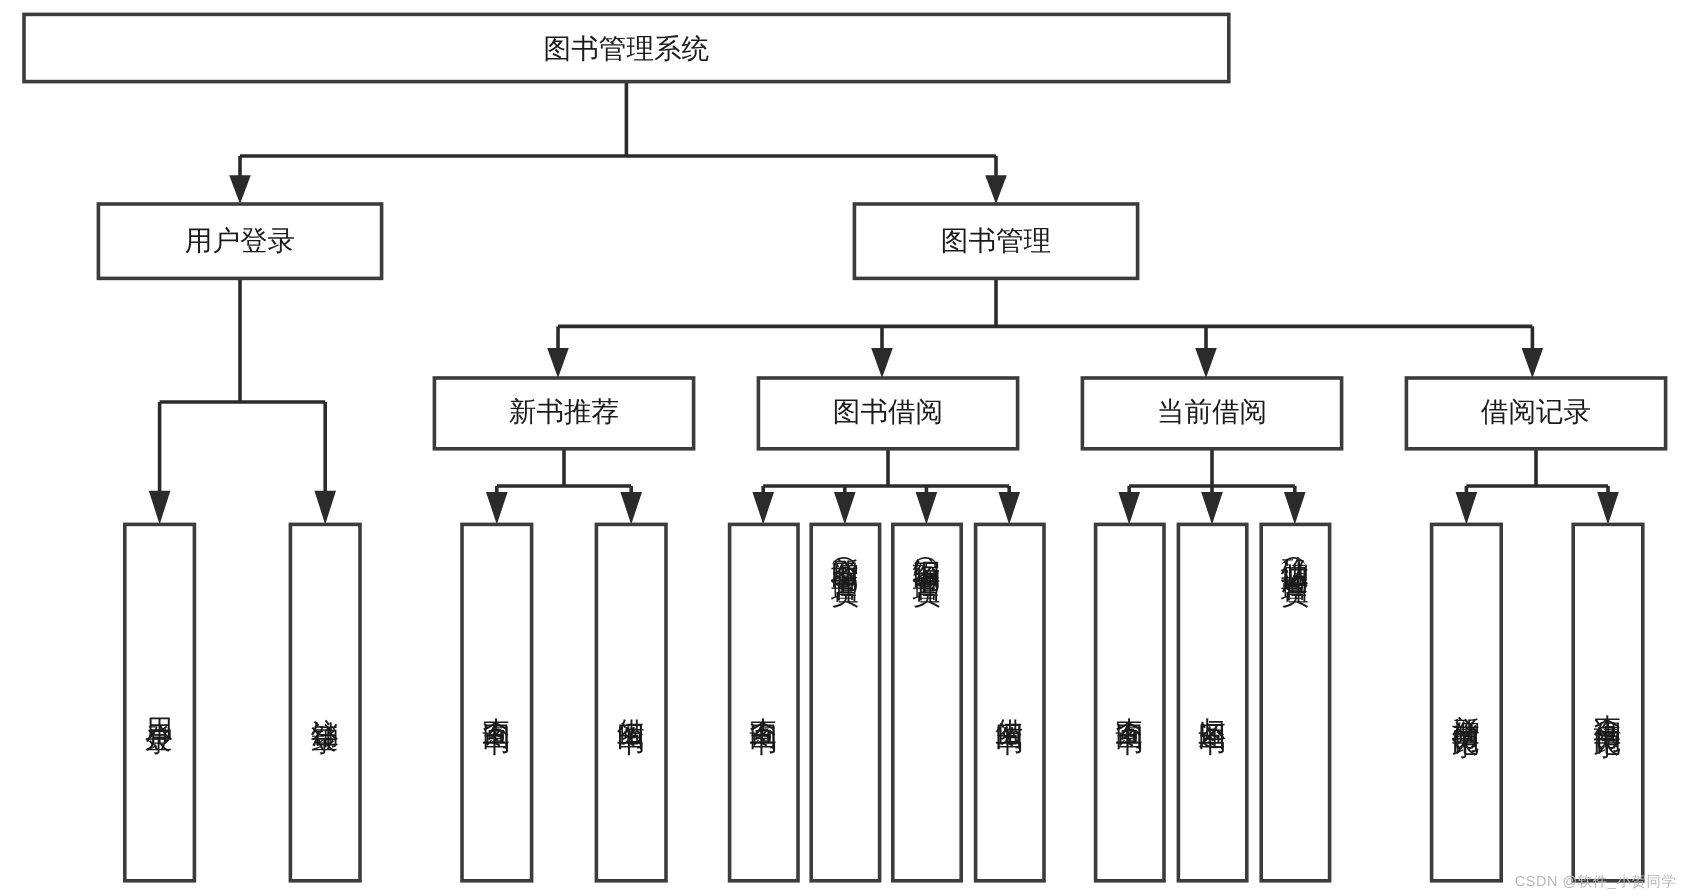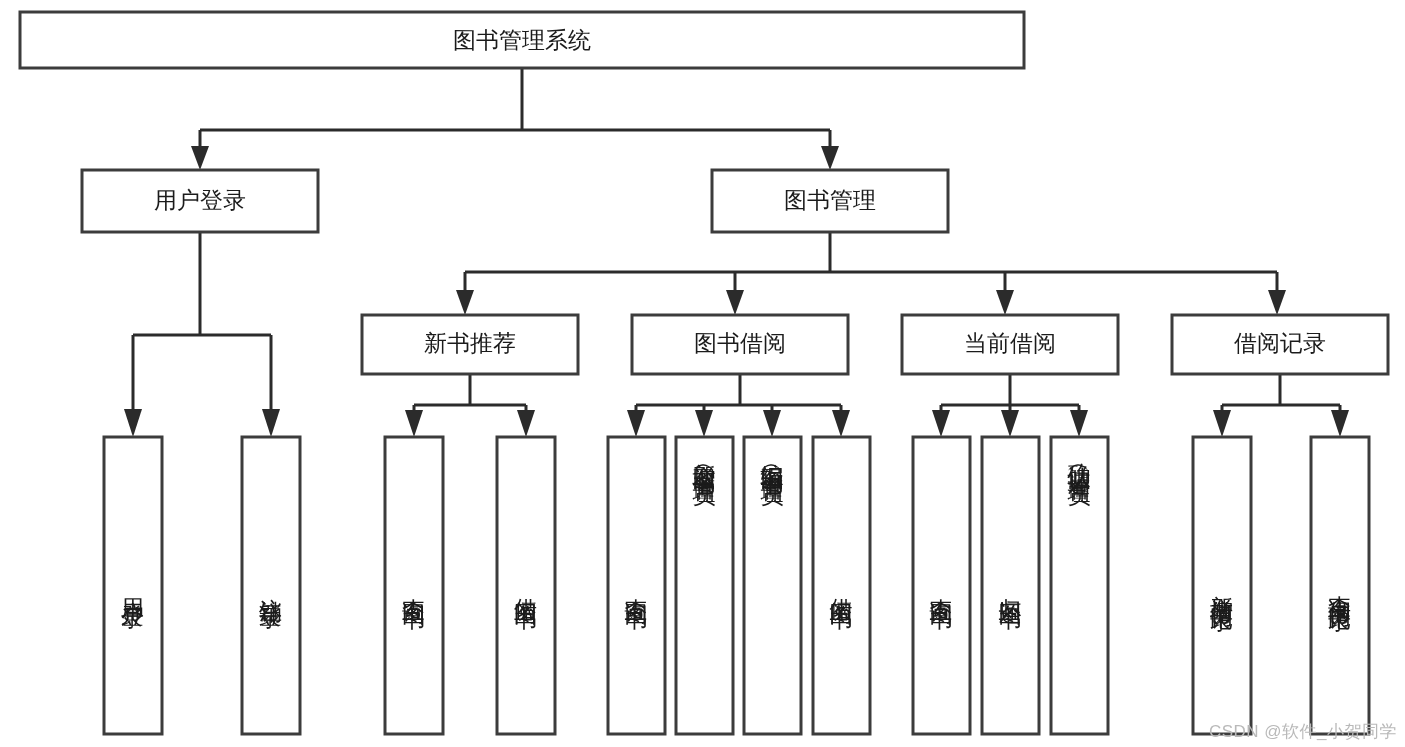--- a/index.html
+++ b/index.html
@@ -9,21 +9,21 @@
   .node-box{fill:#ffffff;stroke:#3c3c3c;stroke-width:3;}
   .connector{stroke:#2b2b2b;stroke-width:3;fill:none;}
   .arrow-head{fill:#2b2b2b;stroke:none;}
   .node-label-h{font-family:"Liberation Sans","DejaVu Sans",sans-serif;
        font-size:23px;fill:#1b1b1b;text-anchor:middle;dominant-baseline:middle;}
   .leaf-text{position:absolute;writing-mode:vertical-rl;text-orientation:upright;
        font-size:23px;line-height:1.05;letter-spacing:3px;color:#1b1b1b;
        font-family:"Liberation Sans","DejaVu Sans",sans-serif;
        display:flex;align-items:center;justify-content:center;
        text-align:center;white-space:nowrap;pointer-events:none;}
-  .watermark{position:absolute;right:8px;bottom:4px;font-size:17px;color:#b9b9b9;
+  .watermark{position:absolute;right:8px;bottom:4px;font-size:12px;color:#b9b9b9;
        font-family:"Liberation Sans","DejaVu Sans",sans-serif;letter-spacing:.5px;}
 </style>
 </head>
 <body>
 
 <svg id="diagram" viewBox="0 0 1405 747">
   <defs></defs>
 
   <g>
 

